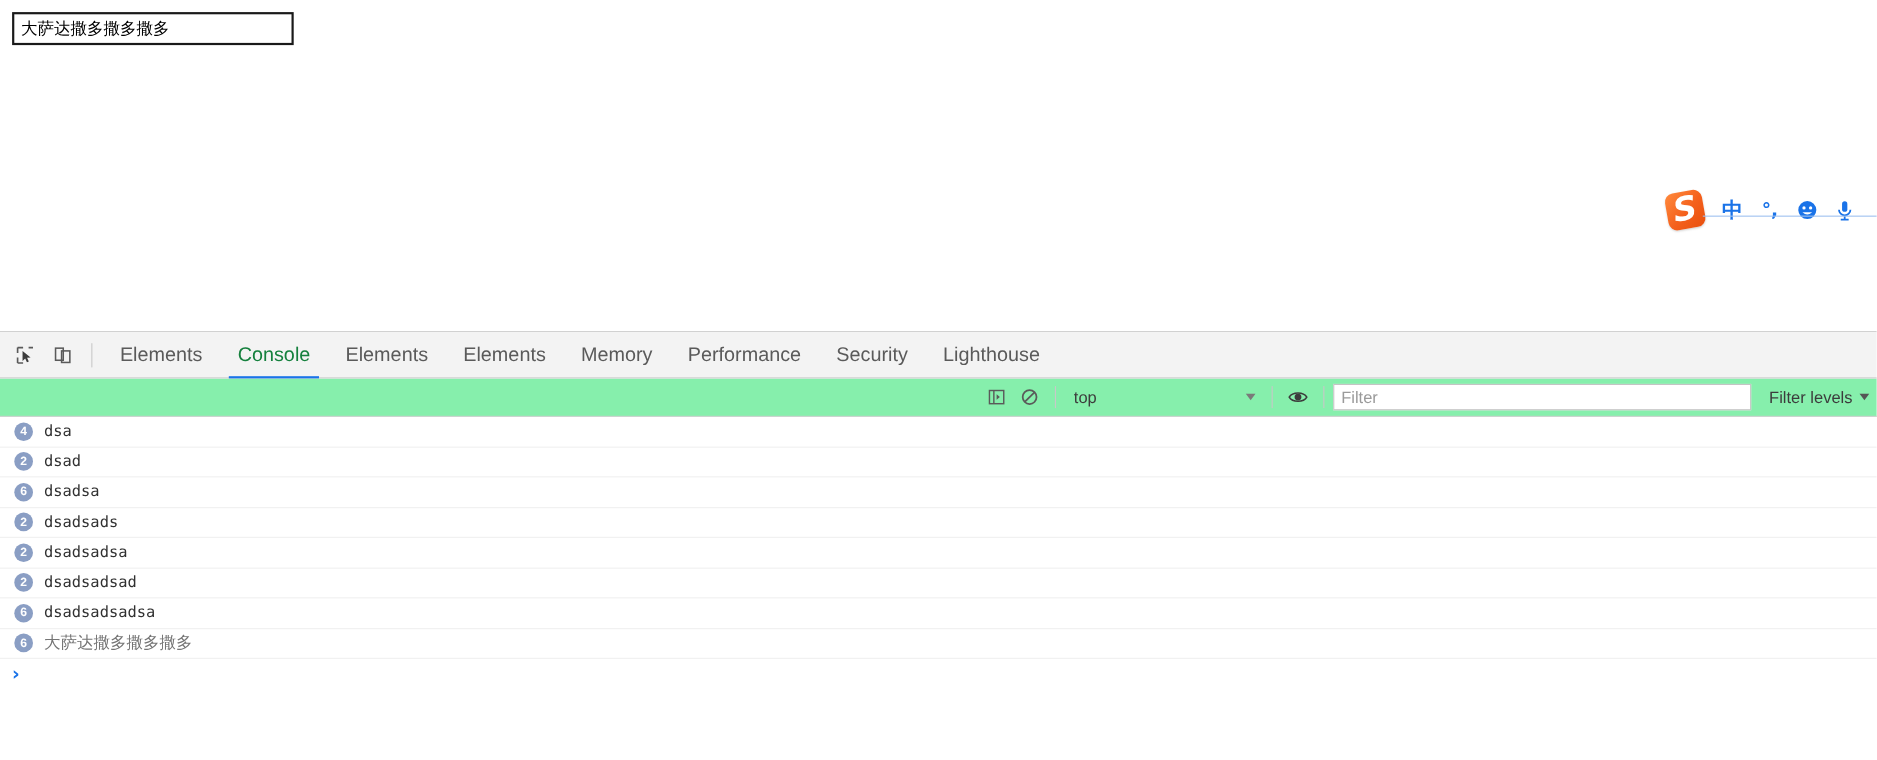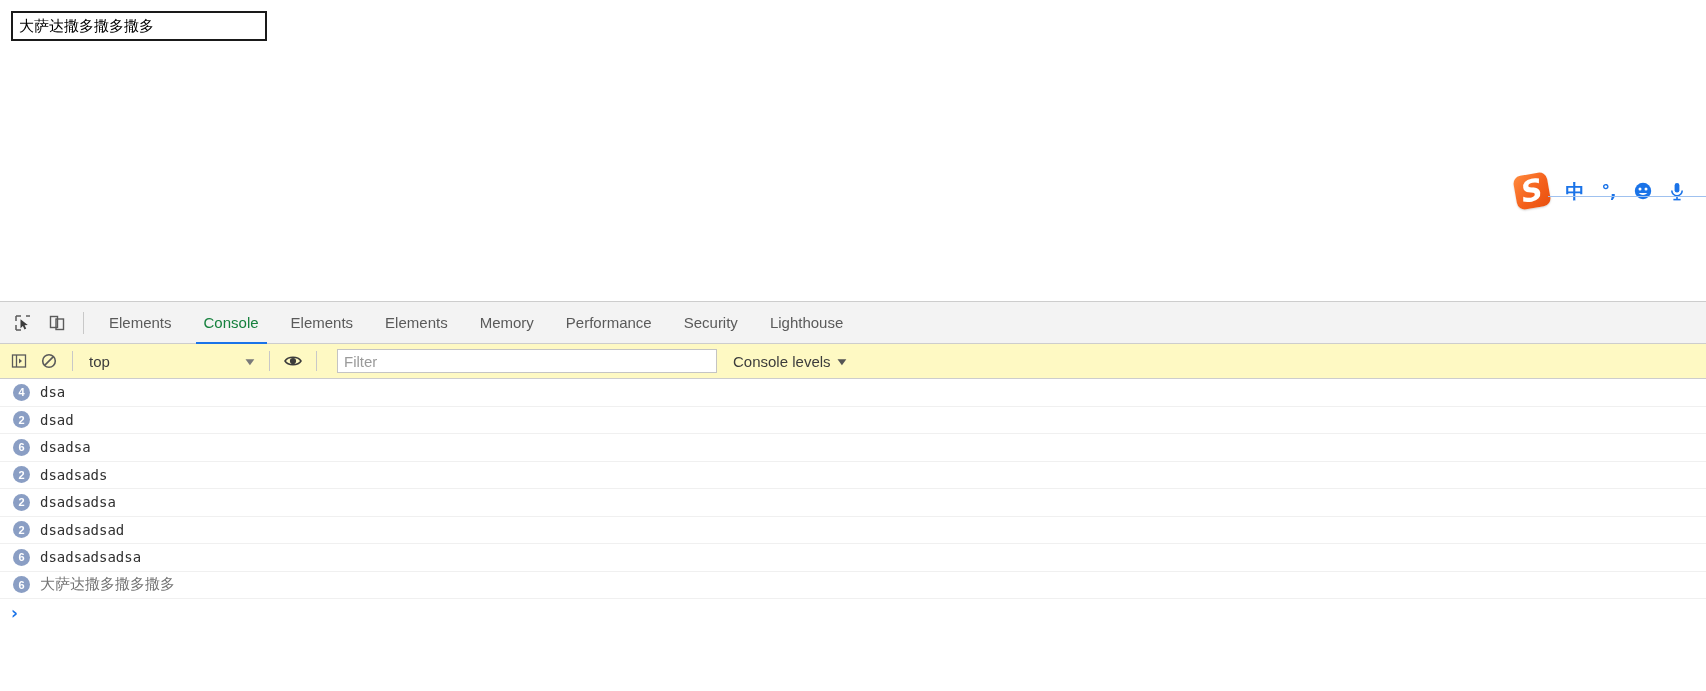--- a/index.html
+++ b/index.html
@@ -124,45 +124,46 @@
   #tabs {
     display: flex;
     align-items: stretch;
     height: 42px;
   }
   .tab {
     display: flex;
     align-items: center;
     padding: 0 16px;
     height: 42px;
-    font-size: 15px;
+    font-size: 18px;
     color: #5a5a5a;
     cursor: pointer;
     white-space: nowrap;
     position: relative;
   }
   .tab.active {
     color: #15803d;
   }
   .tab.active::after {
     content: "";
     position: absolute;
     left: 8px; right: 8px; bottom: 0;
     height: 2px;
     background: #1a73e8;
   }
 
   
   #filterbar {
     height: 35px;
-    background: #fef9c3;
+    background: #86efac;
     border-bottom: 1px solid #cdcdcd;
     display: flex;
     align-items: center;
     padding-left: 4px;
+    justify-content: flex-end;
   }
   .fbtn {
     width: 30px; height: 28px;
     display: flex; align-items: center; justify-content: center;
     cursor: pointer;
     color: #5a5a5a;
   }
   .fbtn svg { display: block; }
   .fsep {
     width: 1px; height: 20px;
@@ -182,21 +183,21 @@
     background: transparent;
   }
   #context-select .caret {
     font-size: 10px;
     color: #7a7a7a;
     transform: scaleX(1.5);
   }
   #filter-input {
     width: 380px;
     height: 24px;
-    margin-left: 12px;
+    margin-left: 0;
     border: 1px solid #c4c4c4;
     background: #ffffff;
     font-family: "Liberation Sans", sans-serif;
     font-size: 15px;
     color: #3c3c3c;
     padding: 0 6px;
     outline: none;
     border-radius: 0;
   }
   #filter-input::placeholder { color: #9a9a9a; }
@@ -366,21 +367,21 @@
         <path d="M1 7 C4 2, 14 2, 17 7 C14 12, 4 12, 1 7 Z" fill="none" stroke="#3c3c3c" stroke-width="1.5"></path>
         <circle cx="9" cy="7" r="3.1" fill="#3c3c3c"></circle>
       </svg>
     </div>
 
     <div class="fsep"></div>
 
     <input id="filter-input" type="text" placeholder="Filter" style="">
 
     <div id="levels">
-      <span>Console levels</span>
+      <span>Filter levels</span>
       <span class="caret">▼</span>
     </div>
   </div>
 
   <div id="console-list">
 
     <div class="msg">
       <div class="badge">4</div>
       <div class="msg-text">dsa</div>
     </div>

